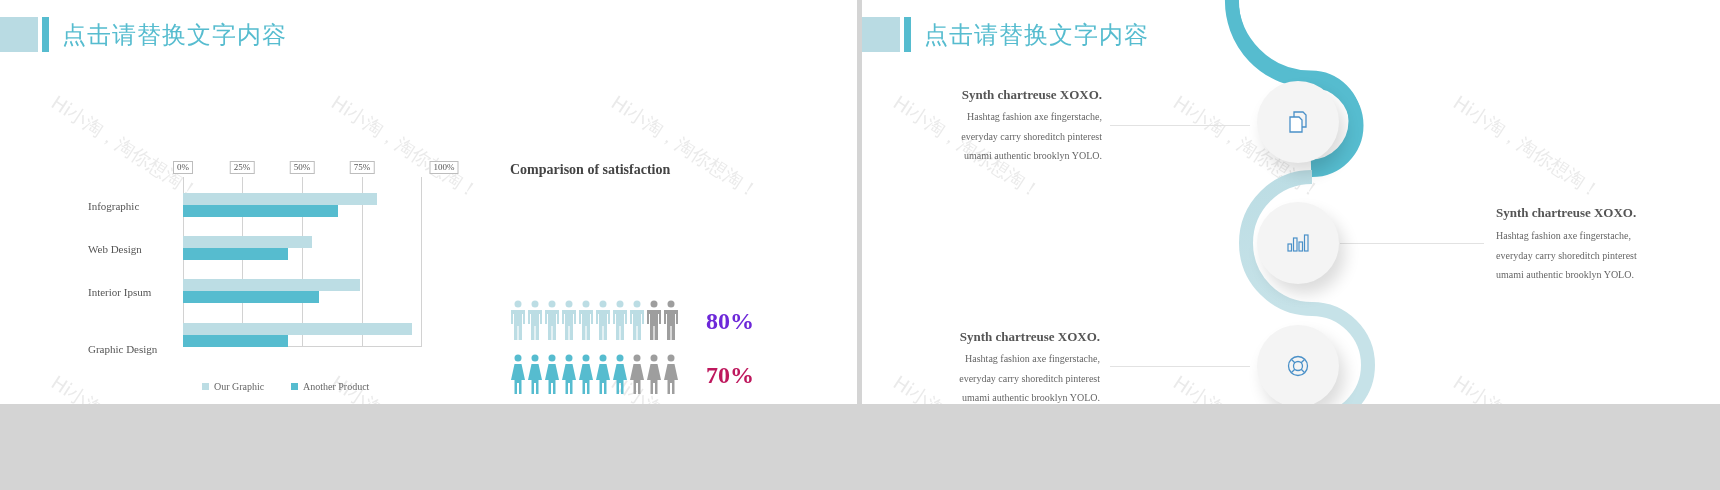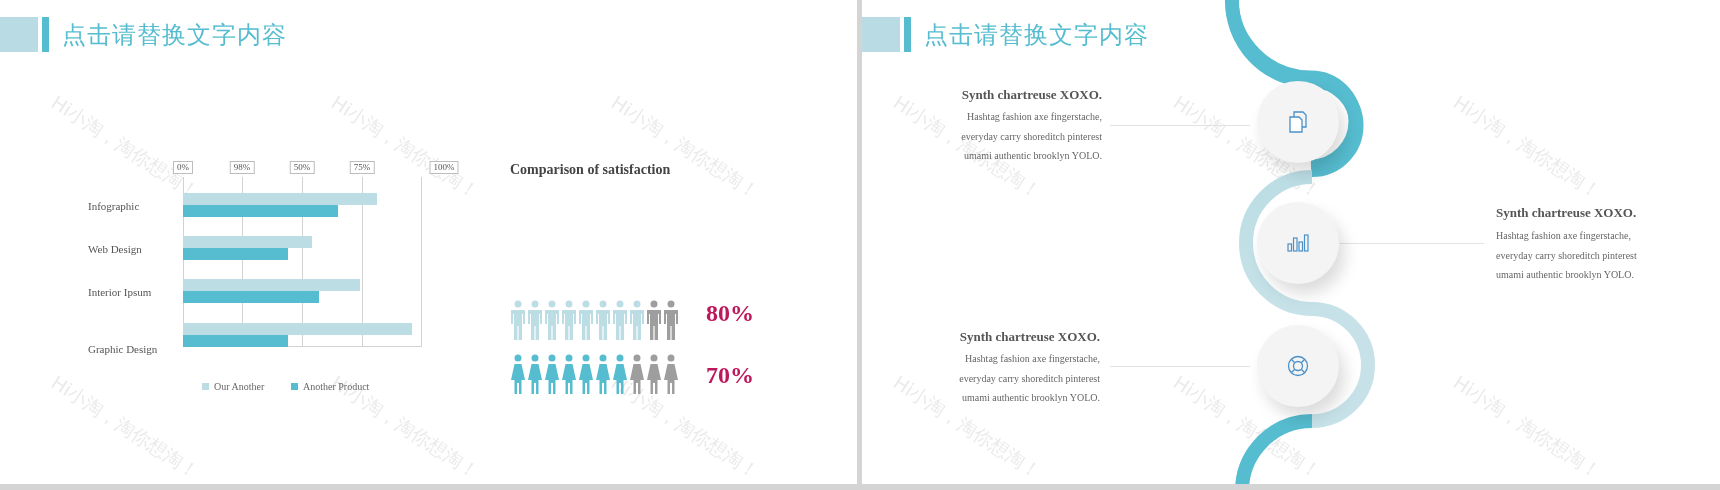--- a/index.html
+++ b/index.html
@@ -1,17 +1,17 @@
 <!DOCTYPE html>
 <html><head>
 <meta charset="utf-8">
 <style>
   html,body{margin:0;padding:0;}
   body{width:1720px;height:490px;background:#d4d4d4;position:relative;overflow:hidden;font-family:"Liberation Serif",serif;}
-  .slide{position:absolute;top:0;height:484px;background:#ffffff;overflow:hidden;}
+  .slide{position:absolute;top:0;height:404px;background:#ffffff;overflow:hidden;}
   #slide1{left:0;width:857px;}
   #slide2{left:862px;width:858px;}
   .hdr-block{position:absolute;top:17px;left:0;width:38px;height:35px;background:#b9dbe3;}
   .hdr-bar{position:absolute;top:17px;left:42px;width:7px;height:35px;background:#56bccf;}
   .hdr-title{position:absolute;top:20px;left:62px;font-family:"DejaVu Sans",sans-serif;font-size:24px;color:#56bccf;letter-spacing:1px;line-height:30px;}
   .wm{position:absolute;font-family:"DejaVu Sans",sans-serif;font-size:19px;color:rgba(200,200,200,0.38);transform:rotate(33deg);transform-origin:left top;white-space:nowrap;pointer-events:none;}
   
   .tick{position:absolute;top:161px;height:11px;border:1px solid #bdbdbd;background:#fff;font-size:9px;color:#555;text-align:center;line-height:11px;padding:0 3px;transform:translateX(-50%);}
   .gridline{position:absolute;top:177px;height:170px;width:1px;background:#d2d2d2;}
   .cat{position:absolute;left:88px;font-size:11px;color:#555;line-height:14px;}
@@ -42,21 +42,21 @@
 
   <div class="wm" style="left:60px;top:90px;">Hi小淘，淘你想淘！</div>
   <div class="wm" style="left:340px;top:90px;">Hi小淘，淘你想淘！</div>
   <div class="wm" style="left:620px;top:90px;">Hi小淘，淘你想淘！</div>
   <div class="wm" style="left:60px;top:370px;">Hi小淘，淘你想淘！</div>
   <div class="wm" style="left:340px;top:370px;">Hi小淘，淘你想淘！</div>
   <div class="wm" style="left:620px;top:370px;">Hi小淘，淘你想淘！</div>
 
   <div>
     <div class="tick" style="left:183px;">0%</div>
-    <div class="tick" style="left:242px;">98%</div>
+    <div class="tick" style="left:242px;">25%</div>
     <div class="tick" style="left:302px;">50%</div>
     <div class="tick" style="left:362px;">75%</div>
     <div class="tick" style="left:444px;">100%</div>
 
     <div class="gridline" style="left:183px;"></div>
     <div class="gridline" style="left:242px;"></div>
     <div class="gridline" style="left:302px;"></div>
     <div class="gridline" style="left:362px;"></div>
     <div class="gridline" style="left:421px;"></div>
     <div style="position:absolute;left:183px;top:346px;width:239px;height:1px;background:#d2d2d2;"></div>
@@ -70,21 +70,21 @@
     <div class="bar another" style="top: 205px; width: 155.35px; background: rgb(86, 188, 207);"></div>
     <div class="bar our" style="top: 236px; width: 129.06px; background: rgb(188, 221, 228);"></div>
     <div class="bar another" style="top: 248px; width: 105.16px; background: rgb(86, 188, 207);"></div>
     <div class="bar our" style="top: 279px; width: 176.86px; background: rgb(188, 221, 228);"></div>
     <div class="bar another" style="top: 291px; width: 136.23px; background: rgb(86, 188, 207);"></div>
     <div class="bar our" style="top: 323px; width: 229.44px; background: rgb(188, 221, 228);"></div>
     <div class="bar another" style="top: 335px; width: 105.16px; background: rgb(86, 188, 207);"></div>
 
     <div class="legend" style="left:202px;">
       <span class="sw" style="background:#bcdde4;"></span>
-      <span>Our Another</span>
+      <span>Our Graphic</span>
     </div>
     <div class="legend" style="left:291px;">
       <span class="sw" style="background:#56bccf;"></span>
       <span>Another Product</span>
     </div>
   </div>
 
   <div class="cmp-title">Comparison  of satisfaction</div>
 
   <div class="people-row" id="male-row" style="top:300px;">
@@ -122,21 +122,21 @@
       </svg>
       <svg width="16" height="40" viewBox="0 0 16 40">
         <circle cx="8" cy="4" r="3.5" fill="#9e9e9e"></circle>
         <path d="M1 10 H15 V24 H13 V14 H12 V40 H8.6 V26 H7.4 V40 H4 V14 H3 V24 H1 Z" fill="#9e9e9e"></path>
       </svg>
       <svg width="16" height="40" viewBox="0 0 16 40">
         <circle cx="8" cy="4" r="3.5" fill="#9e9e9e"></circle>
         <path d="M1 10 H15 V24 H13 V14 H12 V40 H8.6 V26 H7.4 V40 H4 V14 H3 V24 H1 Z" fill="#9e9e9e"></path>
       </svg>
     </div>
-  <div class="pct" style="top:300px;color:#be185d;">80%</div>
+  <div class="pct" style="top:308px;color:#6d28d9;">80%</div>
 
   <div class="people-row" id="female-row" style="top:354px;">
       <svg width="16" height="40" viewBox="0 0 16 40">
         <circle cx="8" cy="4" r="3.5" fill="#56bccf"></circle>
         <path d="M4.5 10 H11.5 L15 26 H11.5 V40 H9 V29 H7 V40 H4.5 V26 H1 Z" fill="#56bccf"></path>
       </svg>
       <svg width="16" height="40" viewBox="0 0 16 40">
         <circle cx="8" cy="4" r="3.5" fill="#56bccf"></circle>
         <path d="M4.5 10 H11.5 L15 26 H11.5 V40 H9 V29 H7 V40 H4.5 V26 H1 Z" fill="#56bccf"></path>
       </svg>

